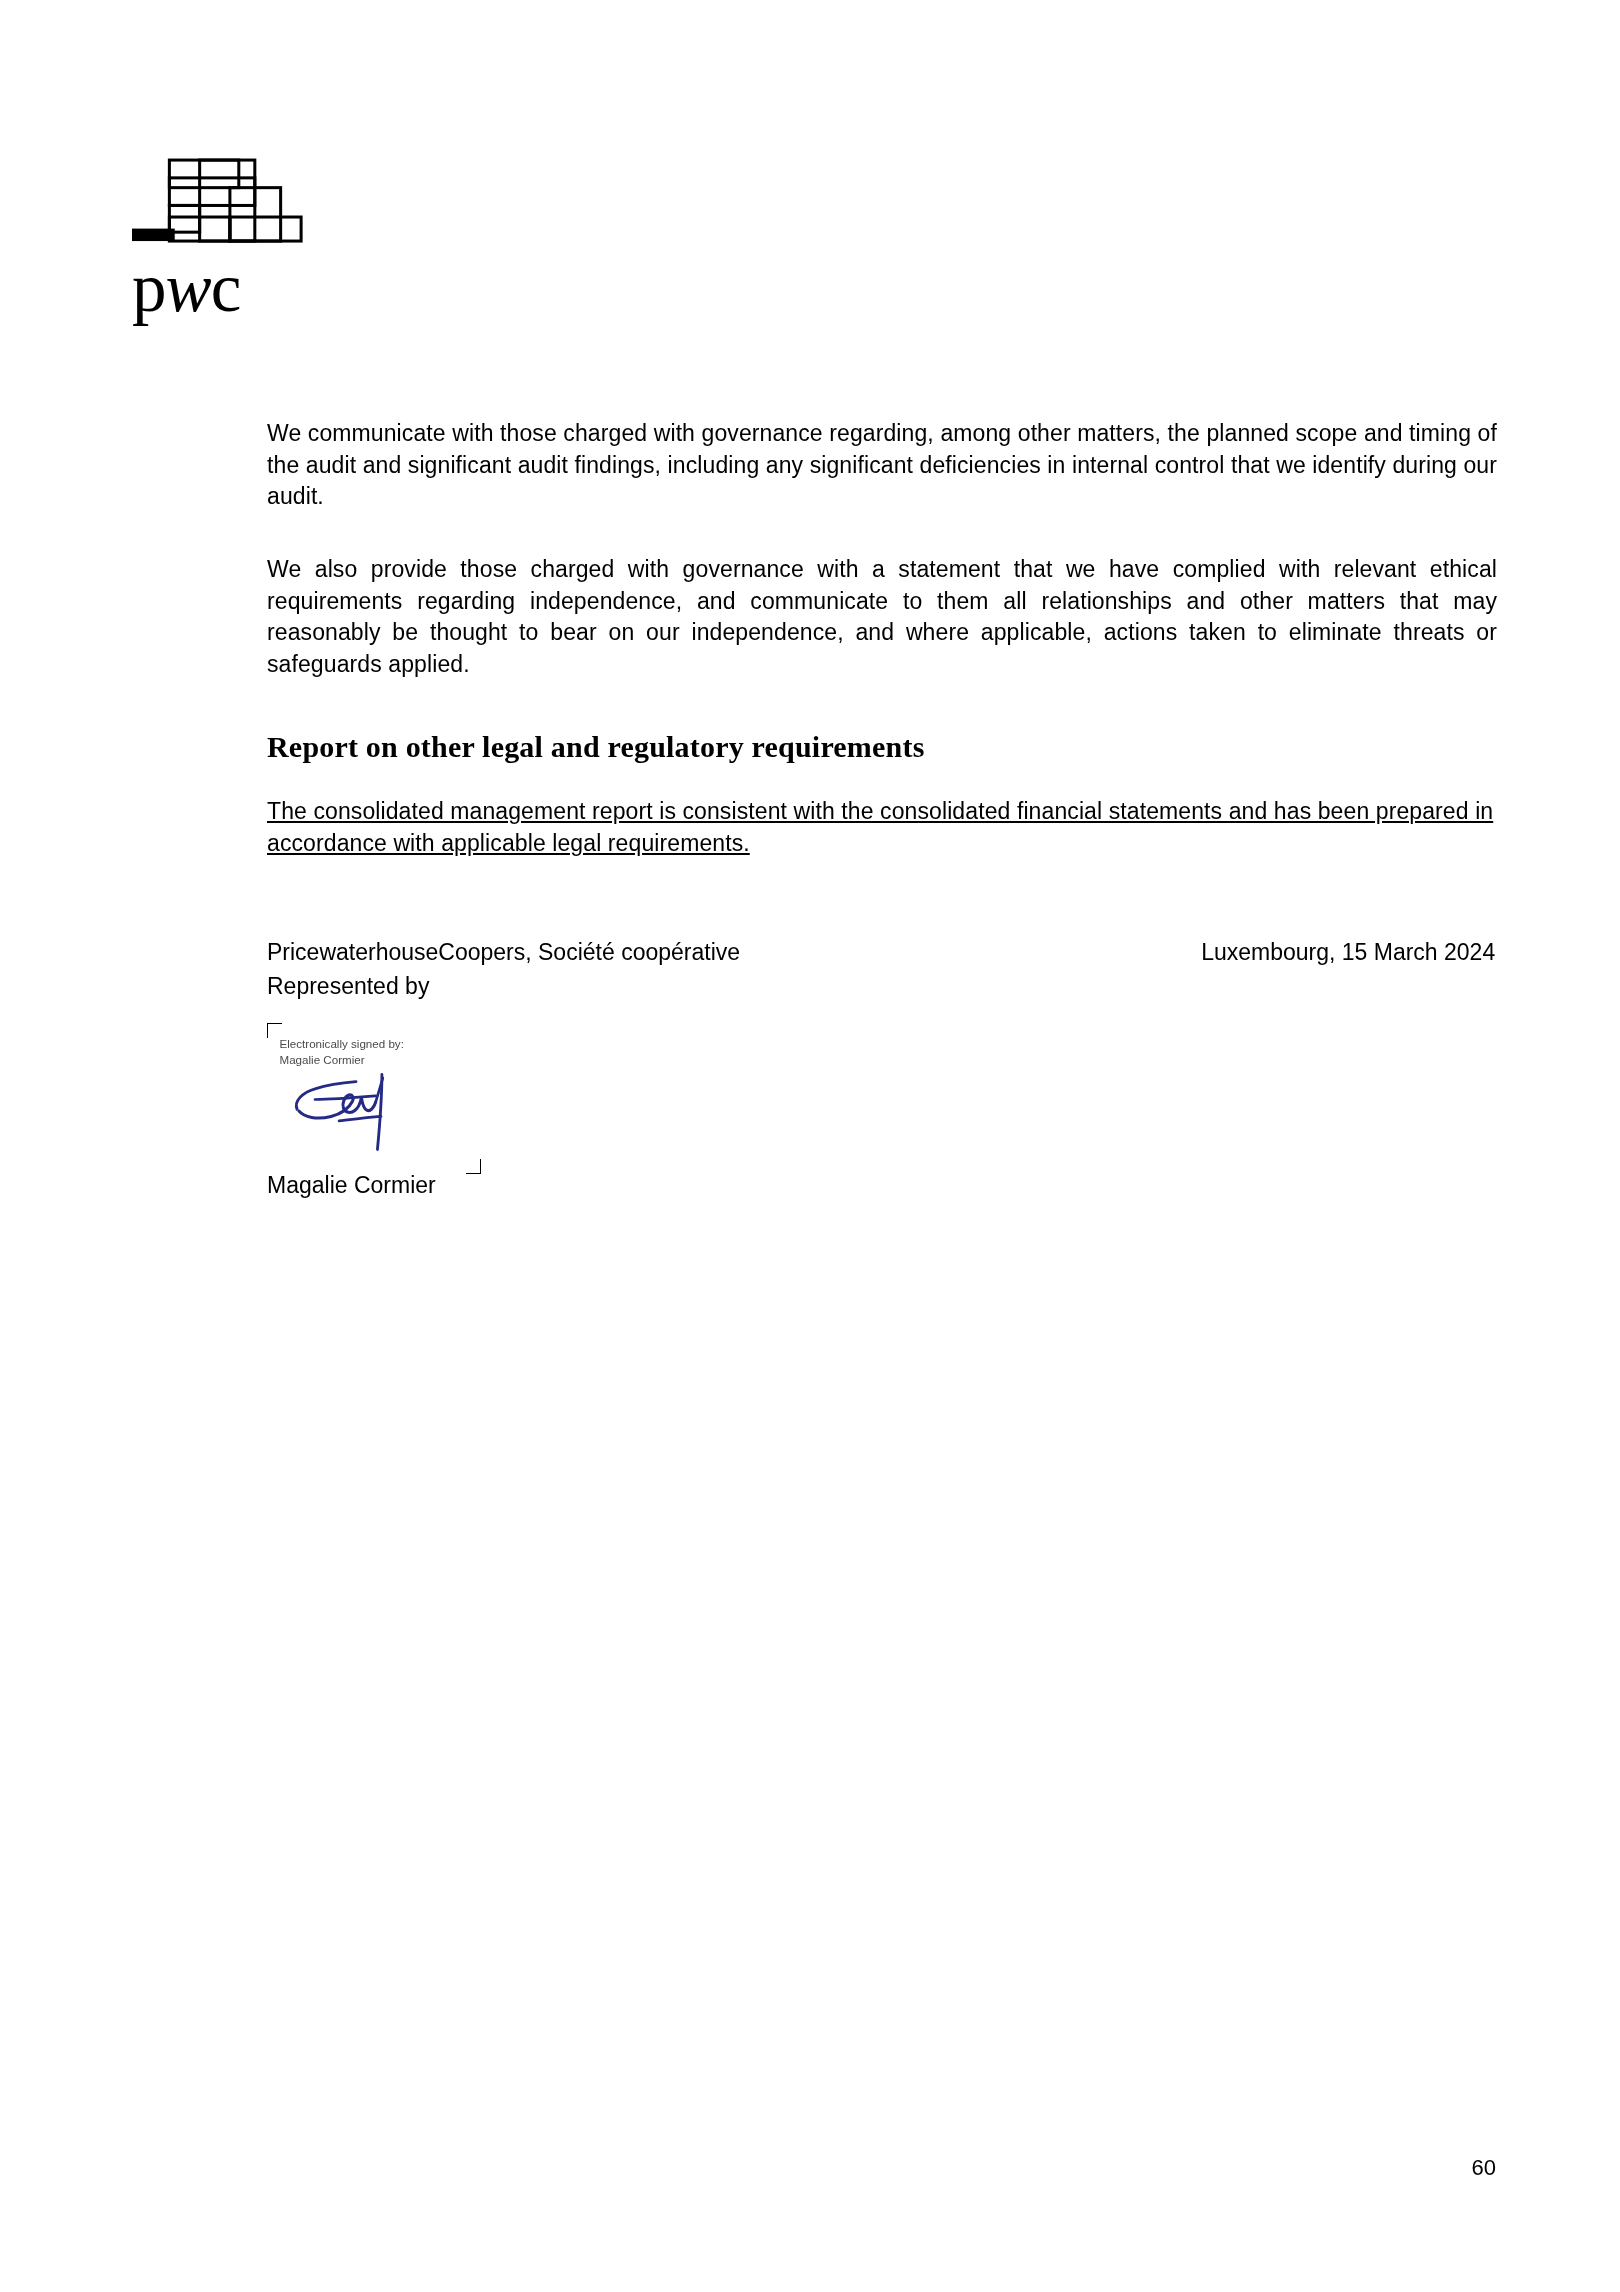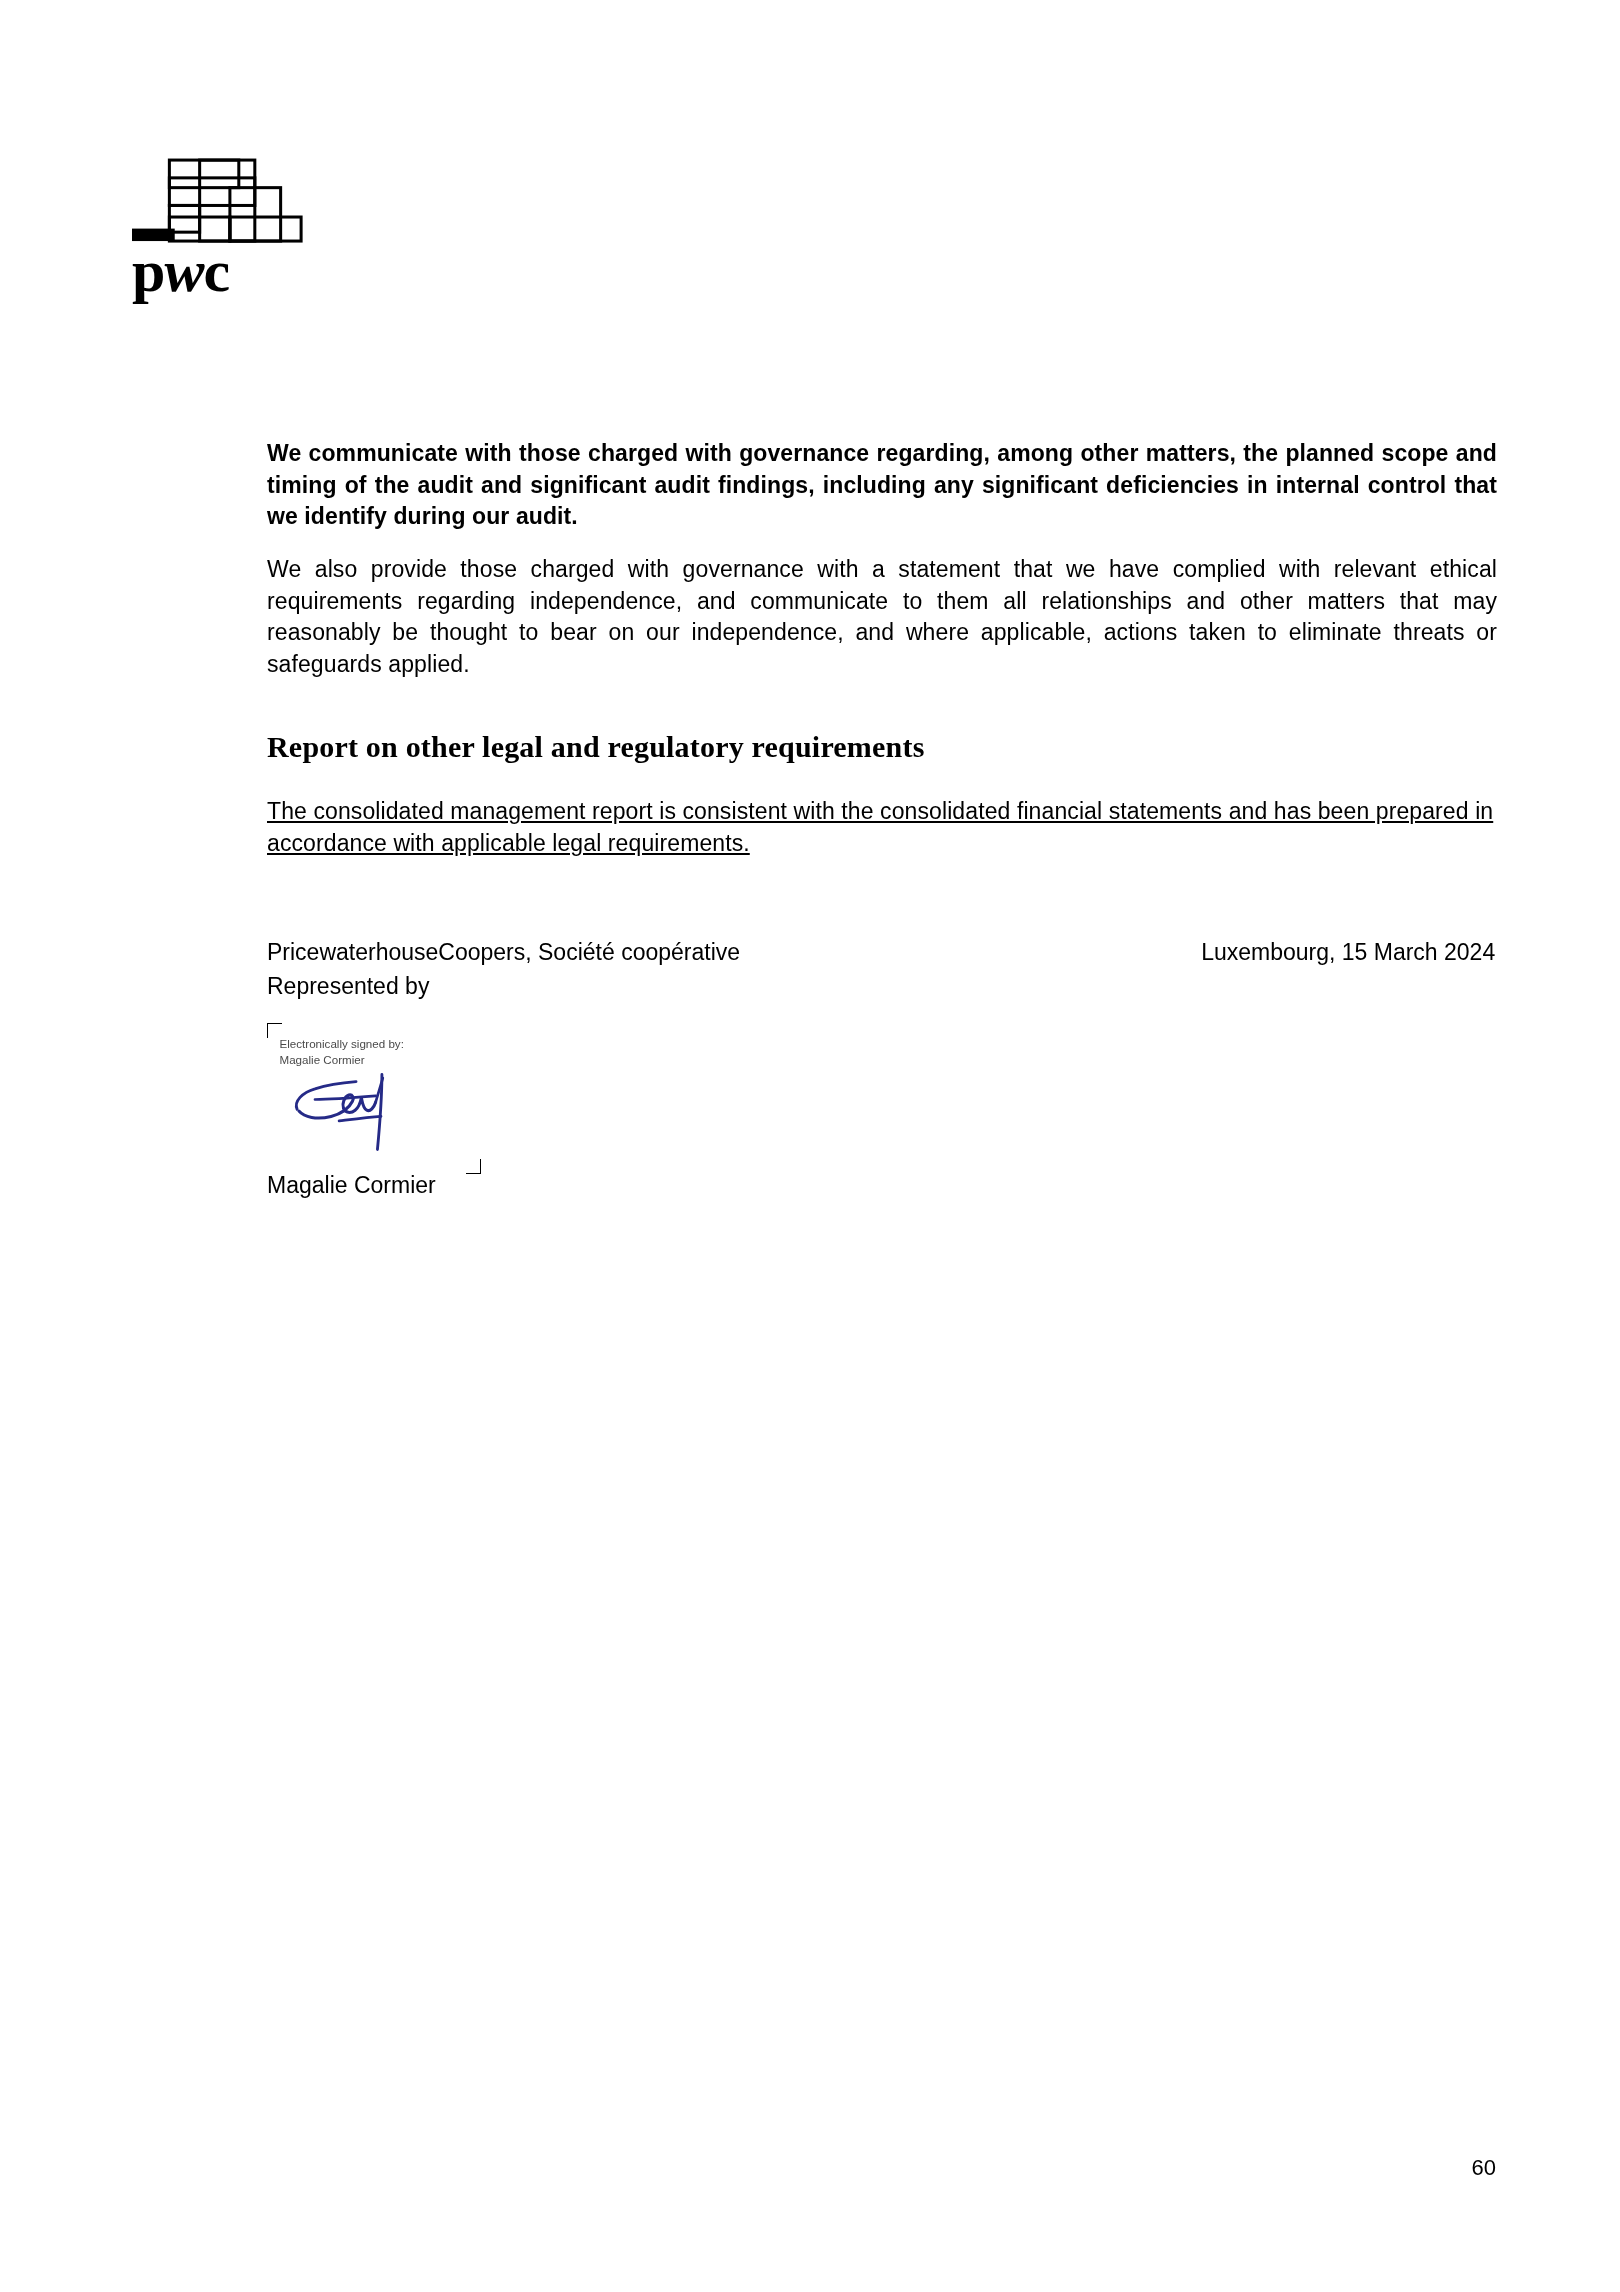--- a/index.html
+++ b/index.html
@@ -29,24 +29,24 @@
     height: 169px;
   }
   .logo-mark {
     position: absolute;
     left: 0;
     top: 0;
   }
   .logo-word {
     position: absolute;
     left: 0px;
-    top: 91px;
+    top: 104px;
     font-family: "Liberation Serif", "DejaVu Serif", serif;
-    font-weight: 700;
-    font-size: 60px;
+    font-weight: 400;
+    font-size: 69px;
     line-height: 1;
     letter-spacing: -0.9px;
     color: #000000;
   }
   .logo-word .w-italic {
     font-style: italic;
   }
 
   
   .content {
@@ -69,21 +69,21 @@
   }
   h2.section-heading {
     margin: 0 0 27px 0;
     font-family: "Liberation Serif", "DejaVu Serif", serif;
     font-weight: 700;
     font-size: 30px;
     line-height: 1.2;
     letter-spacing: 0.2px;
     color: #000000;
   }
-  .para-1 { position: absolute; top: 438px; left: 0; width: 1230px; font-weight: bold; }
+  .para-1 { position: absolute; top: 418px; left: 0; width: 1230px; }
   .para-2 { position: absolute; top: 554px; left: 0; width: 1230px; }
   .heading-wrap { position: absolute; top: 729px; left: 0; width: 1230px; }
   .para-3 { position: absolute; top: 796px; left: 0; width: 1230px; }
 
   
   .sig-block {
     position: absolute;
     top: 937px;
     left: 0;
     width: 1230px;

